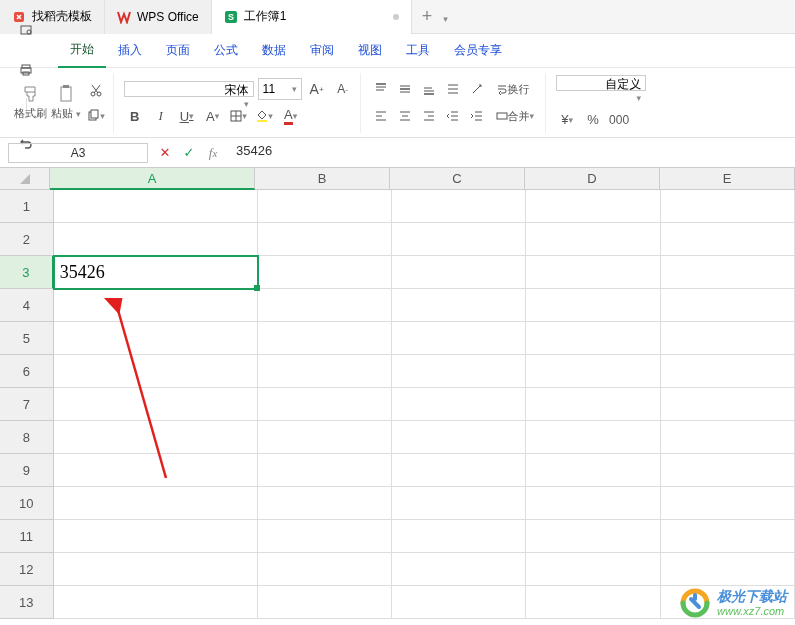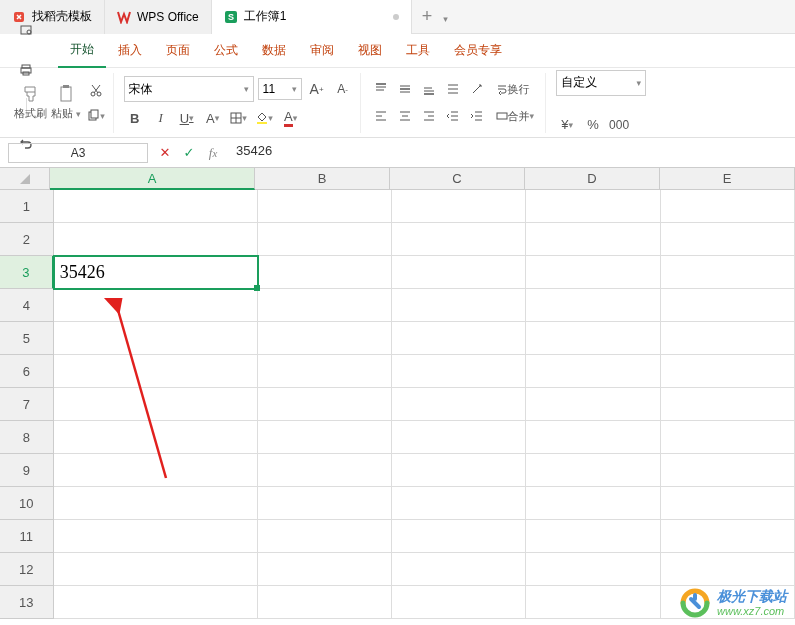--- a/index.html
+++ b/index.html
@@ -12,32 +12,32 @@
 .app-tab .icon-box { width: 14px; height: 14px; display: flex; align-items: center; justify-content: center; }
 .tab-close { width: 6px; height: 6px; border-radius: 50%; background: #ccc; margin-left: 4px; }
 .new-tab { padding: 0 10px; color: #888; font-size: 18px; }
 
 
 .menu-bar { height: 34px; display: flex; align-items: center; padding: 0 8px; gap: 2px; border-bottom: 1px solid #e8e8e8; }
 .menu-left { display: flex; align-items: center; gap: 16px; flex-direction: column; }
 .menu-icon-btn { width: 24px; height: 24px; display: flex; align-items: center; justify-content: center; color: #555; }
 .menu-sep { width: 1px; height: 18px; background: #ddd; margin: 0 4px; }
 .menu-tabs { display: flex; gap: 0; margin-left: 12px; }
-.menu-tab { padding: 0 12px; height: 34px; display: flex; align-items: center; color: #c2410c; cursor: pointer; }
+.menu-tab { padding: 0 12px; height: 34px; display: flex; align-items: center; color: #1d4ed8; cursor: pointer; }
 .menu-tab.active { color: #14532d; border-bottom: 2px solid #1a9e5c; font-weight: 500; }
 
 
 .ribbon { height: 70px; display: flex; align-items: center; padding: 4px 8px; border-bottom: 1px solid #e0e0e0; background: #fff; gap: 4px; }
 .ribbon-group { display: flex; flex-direction: column; align-items: center; justify-content: center; padding: 0 6px; height: 60px; border-right: 1px solid #eee; }
 .ribbon-group:last-child { border-right: none; }
 .ribbon-big-btn { display: flex; flex-direction: column; align-items: center; gap: 2px; color: #555; font-size: 11px; }
 .ribbon-icon { width: 20px; height: 20px; display: flex; align-items: center; justify-content: center; }
 .ribbon-row { display: flex; align-items: center; gap: 4px; }
 .ribbon-col { display: flex; flex-direction: column; gap: 4px; }
-.font-select { width: 130px; height: 26px; border: 1px solid #ccc; padding: 0 4px; font-size: 12px; background: #fff; display: flex; align-items: center; justify-content: space-between; }
+.font-select { width: 130px; height: 16px; border: 1px solid #ccc; padding: 0 4px; font-size: 12px; background: #fff; display: flex; align-items: flex-end; justify-content: space-between; flex-direction: column; }
 .size-select { width: 44px; height: 22px; border: 1px solid #ccc; padding: 0 4px; font-size: 12px; background: #fff; display: flex; align-items: center; justify-content: space-between; }
 .fmt-btn { width: 22px; height: 22px; display: flex; align-items: center; justify-content: center; color: #555; font-size: 13px; border: 1px solid transparent; }
 .align-btn { width: 20px; height: 18px; display: flex; align-items: center; justify-content: center; }
 
 
 .formula-bar { height: 30px; display: flex; align-items: center; border-bottom: 1px solid #ccc; padding: 0 8px; gap: 8px; }
 .name-box { width: 140px; height: 20px; border: 1px solid #ccc; display: flex; align-items: center; justify-content: center; font-size: 12px; color: #333; }
 .fb-btns { display: flex; gap: 6px; align-items: center; }
 .fb-btn { width: 18px; height: 18px; display: flex; align-items: center; justify-content: center; color: #888; font-size: 13px; }
 .fb-input { flex: 1; height: 20px; padding: 0 6px; font-size: 13px; color: #333; }

